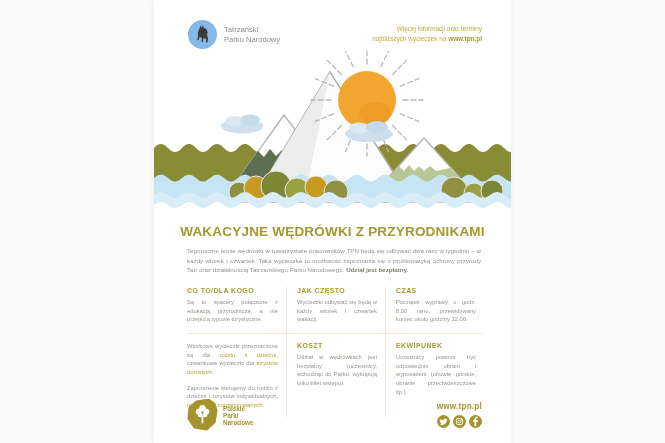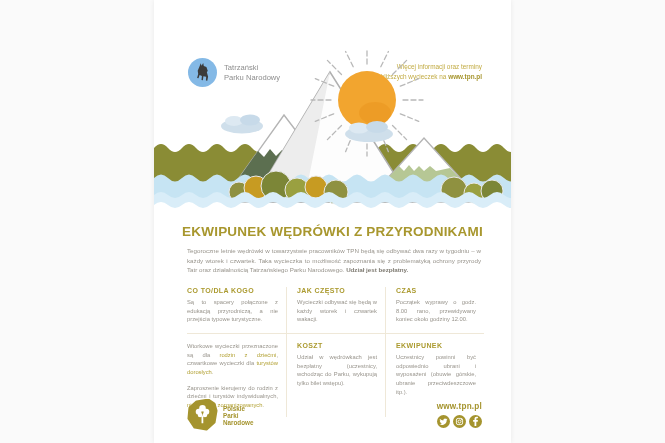--- a/index.html
+++ b/index.html
@@ -2,21 +2,21 @@
 <html><head>
 <meta charset="utf-8">
 <style>
   * { margin:0; padding:0; box-sizing:border-box; }
   html,body { width:665px; height:443px; background:#fafafa; font-family:"Liberation Sans", sans-serif; }
   .stage { position:relative; width:665px; height:443px; overflow:hidden; }
   .poster { position:absolute; left:154px; top:0; width:357px; height:443px; background:#ffffff;
             box-shadow:0 0 5px rgba(0,0,0,0.07); overflow:hidden; }
 
   
-  .hdr { position:absolute; top:19px; left:33px; right:29px; display:flex; justify-content:space-between;margin-top:38px; }
+  .hdr { position:absolute; top:19px; left:33px; right:29px; display:flex; justify-content:space-between; }
   .tpn-logo { display:flex; align-items:center; gap:6px; }
   .tpn-logo-text { font-size:7.6px; line-height:1.2; color:#8d8d8d; }
   .hdr-info { text-align:right; font-size:6.4px; line-height:1.55; color:#c2ab43; padding-top:5px; }
   .hdr-info b { color:#a6952e; }
 
   
   .illu { position:absolute; top:50px; left:0; width:357px; height:168px; }
 
   
   .title { position:absolute; top:224px; left:0; width:100%; text-align:center;
@@ -132,21 +132,21 @@
         <circle cx="300" cy="140" r="13" fill="#8f9140"></circle>
         <circle cx="320" cy="143" r="10" fill="#9aa040"></circle>
         <circle cx="338" cy="141" r="11" fill="#7c8637"></circle>
       </g>
 
       <g>
         <path fill="#d9edf8" d="M0,145 Q7,139 14,145 T28,145 T42,145 T56,145 T70,145 T84,145 T98,145 T112,145 T126,145 T140,145 T154,145 T168,145 T182,145 T196,145 T210,145 T224,145 T238,145 T252,145 T266,145 T280,145 T294,145 T308,145 T322,145 T336,145 T350,145 T364,145 L364,155 Q357,161 350,155 T336,155 T322,155 T308,155 T294,155 T280,155 T266,155 T252,155 T238,155 T224,155 T210,155 T196,155 T182,155 T168,155 T154,155 T140,155 T126,155 T112,155 T98,155 T84,155 T70,155 T56,155 T42,155 T28,155 T14,155 T0,155 Z"></path>
       </g>
     </svg>
 
-    <div class="title">EKWIPUNEK WĘDRÓWKI Z PRZYRODNIKAMI</div>
+    <div class="title">WAKACYJNE WĘDRÓWKI Z PRZYRODNIKAMI</div>
     <p class="intro"><span>Tegoroczne letnie wędrówki w towarzystwie pracowników TPN będą się odbywać dwa razy w tygodniu – w każdy wtorek i czwartek. Taka wycieczka to możliwość zapoznania się z problematyką ochrony przyrody Tatr oraz działalnością Tatrzańskiego Parku Narodowego. </span><b>Udział jest bezpłatny.</b></p>
 
     <div class="grid">
       <div class="cell first top">
         <div class="sec-h">CO TO/DLA KOGO</div>
         <p class="body-p">Są to spacery połączone z edukacją przyrodniczą, a nie przejścia typowe turystyczne.</p>
       </div>
       <div class="cell mid top">
         <div class="sec-h">JAK CZĘSTO</div>
         <p class="body-p">Wycieczki odbywać się będą w każdy wtorek i czwartek wakacji.</p>

